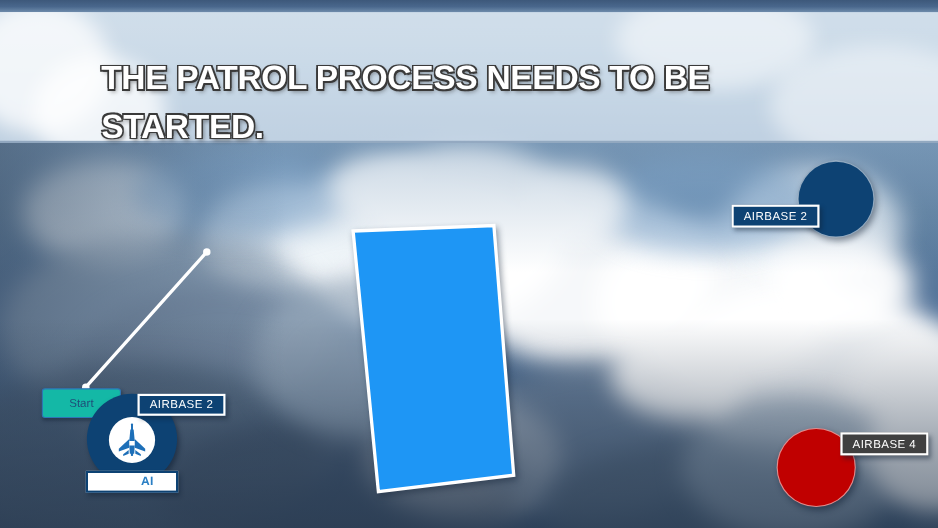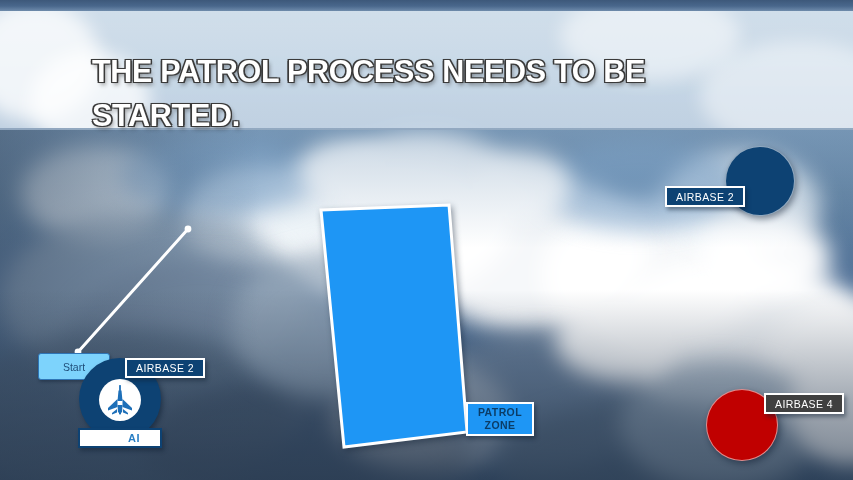--- a/index.html
+++ b/index.html
@@ -172,21 +172,21 @@
     justify-content: center;
     text-align: center;
     box-shadow: 2px 3px 5px rgba(15,30,50,0.5);
   }
 
   .start-btn {
     position: absolute;
     left: 38px; top: 353px;
     width: 72px; height: 27px;
     box-sizing: border-box;
-    background: #7dd3fc;
+    background: #14b8a6;
     border: 1.6px solid #2e75b6;
     border-radius: 3px;
     color: #1f4e79;
     font-size: 10.5px;
     display: flex;
     align-items: center;
     justify-content: center;
     box-shadow: 1px 2px 3px rgba(15,30,50,0.4);
   }
 
@@ -312,18 +312,14 @@
   <div class="circle-node circle-navy" style="left:725px; top:146px; width:70px; height:70px;"></div>
 
   <div class="circle-node circle-red" style="left:706px; top:389px; width:72px; height:72px;"></div>
 
   <div class="lbl lbl-navy" style="left:125px; top:358px; width:80px; height:20px; font-size:10.5px;">AIRBASE 2</div>
 
   <div class="lbl lbl-navy" style="left:665px; top:186px; width:80px; height:21px; font-size:10.5px;">AIRBASE 2</div>
 
   <div class="lbl lbl-red" style="left:764px; top:393px; width:80px; height:21px; font-size:10.5px;">AIRBASE 4</div>
 
-  <div class="lbl lbl-azure" style="left:466px; top:402px; width:68px; height:34px; font-size:10.5px; flex-direction:column; line-height:1.25;">
-    <span>PATROL</span>
-    <span>ZONE</span>
-  </div>
 
 </div>
 
 </body></html>

